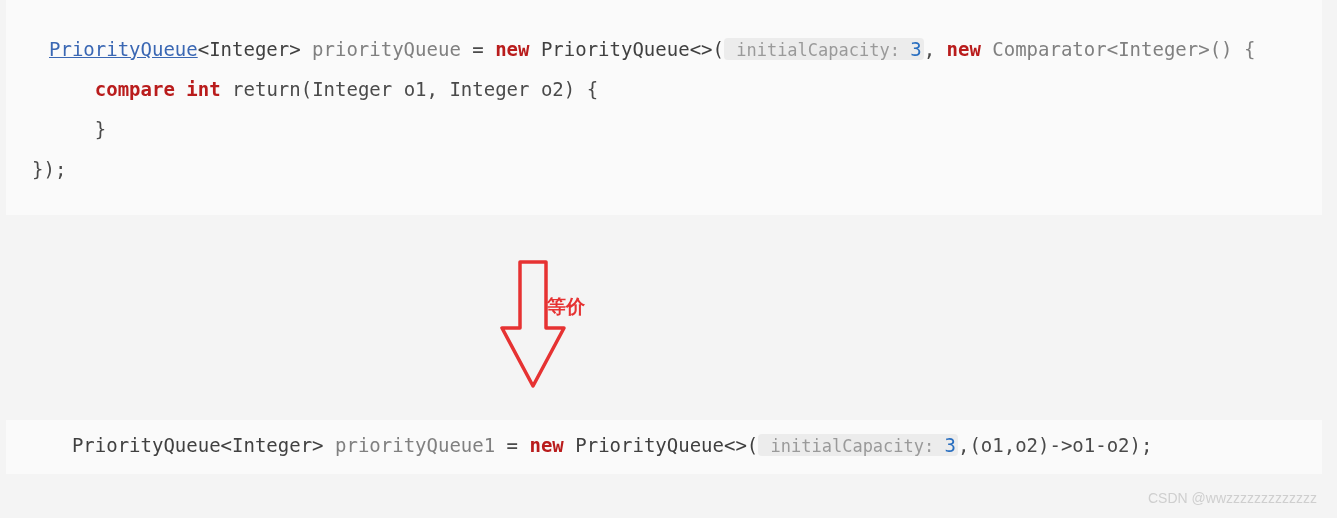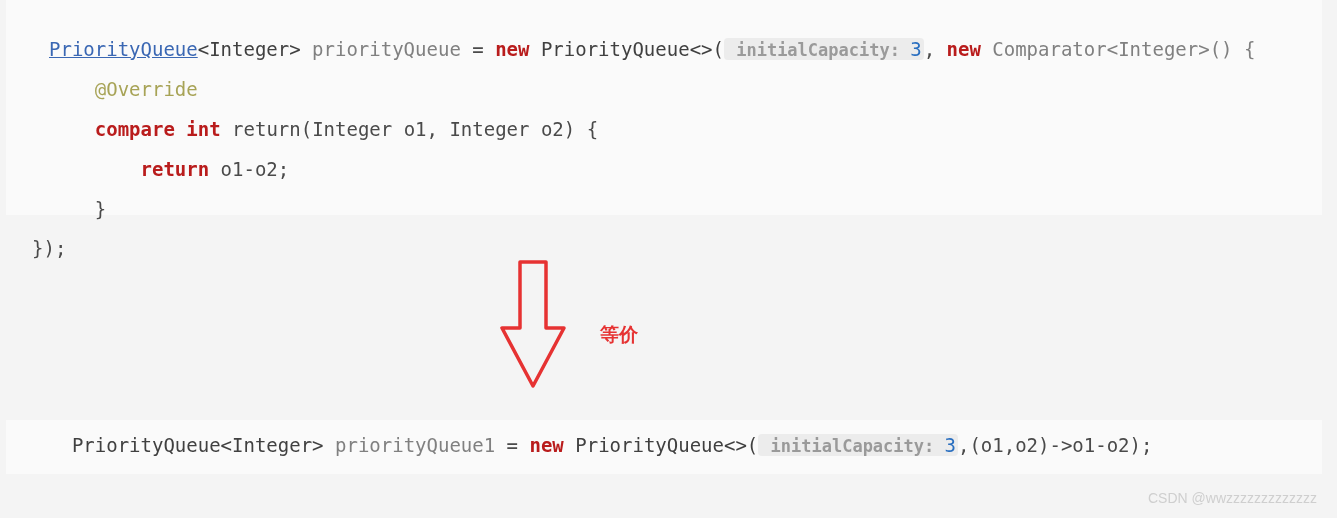--- a/index.html
+++ b/index.html
@@ -36,21 +36,21 @@
       white-space: pre;
       color: #4a4a4a;
       font-size: 19px;
     }
     .kw { color: #b91c1c; font-weight: bold; }
     .type { color: #404040; }
     .type-link { color: #3a67b3; text-decoration: underline; }
     .name { color: #808080; }
     .punct { color: #4a4a4a; }
     .hint-bg { background: #ececec; border-radius: 4px; padding: 0 2px; }
-    .hint-label { color: #9a9a9a; font-size: 17px; font-weight: bold; }
+    .hint-label { color: #9a9a9a; font-size: 17px; }
     .num { color: #2a6fc0; }
     .anno { color: #a7a356; }
     .arrow-label {
       position: absolute;
       color: #e63232;
       font-weight: bold;
       font-size: 19px;
       font-family: sans-serif;
     }
     .arrow-svg { position: absolute; }
@@ -61,30 +61,28 @@
       color: #cfcfcf;
       font-size: 14px;
       font-family: Arial, sans-serif;
     }
   </style>
 </head>
 <body>
 
 <div class="code-block code-block-1">
   <div class="code-line"><span class="type-link">PriorityQueue</span><span class="type">&lt;Integer&gt;</span><span class="name"> priorityQueue</span><span class="punct"> = </span><span class="kw">new</span><span class="type"> PriorityQueue&lt;&gt;(</span><span class="hint-bg"><span class="hint-label"> initialCapacity: </span><span class="num">3</span></span><span class="punct">, </span><span class="kw">new</span><span class="name"> Comparator&lt;Integer&gt;() {</span></div>
-  <div class="code-line"><span>    </span><span class="anno">@Override</span></div>
   <div class="code-line"><span>    </span><span class="kw">compare</span><span> </span><span class="kw">int</span><span class="punct"> return(Integer o1, Integer o2) {</span></div>
-  <div class="code-line"><span>        </span><span class="kw">return</span><span class="punct"> o1-o2;</span></div>
   <div class="code-line"><span>    </span><span class="punct">}</span></div>
   <div class="code-line" style="padding-left:26px;"><span class="punct">});</span></div>
 </div>
 
 <svg class="arrow-svg" width="70" height="140" style="left:498px; top:258px;">
   <path d="M 22 4 L 48 4 L 48 70 L 66 70 L 35 128 L 4 70 L 22 70 Z" fill="none" stroke="#e63232" stroke-width="3.5" stroke-linejoin="round"></path>
 </svg>
 
-<div class="arrow-label" style="left:600px; top:294px;margin-top:28px;">等价</div>
+<div class="arrow-label" style="left:547px; top:294px;">等价</div>
 
 <div class="code-block code-block-2">
   <div class="code-line"><span>  </span><span class="type">PriorityQueue&lt;Integer&gt;</span><span class="name"> priorityQueue1</span><span class="punct"> = </span><span class="kw">new</span><span class="type"> PriorityQueue&lt;&gt;(</span><span class="hint-bg"><span class="hint-label"> initialCapacity: </span><span class="num">3</span></span><span class="punct">,(o1,o2)-&gt;o1-o2);</span></div>
 </div>
 
 <div class="watermark">CSDN @wwzzzzzzzzzzzzz</div>
 
 </body></html>

